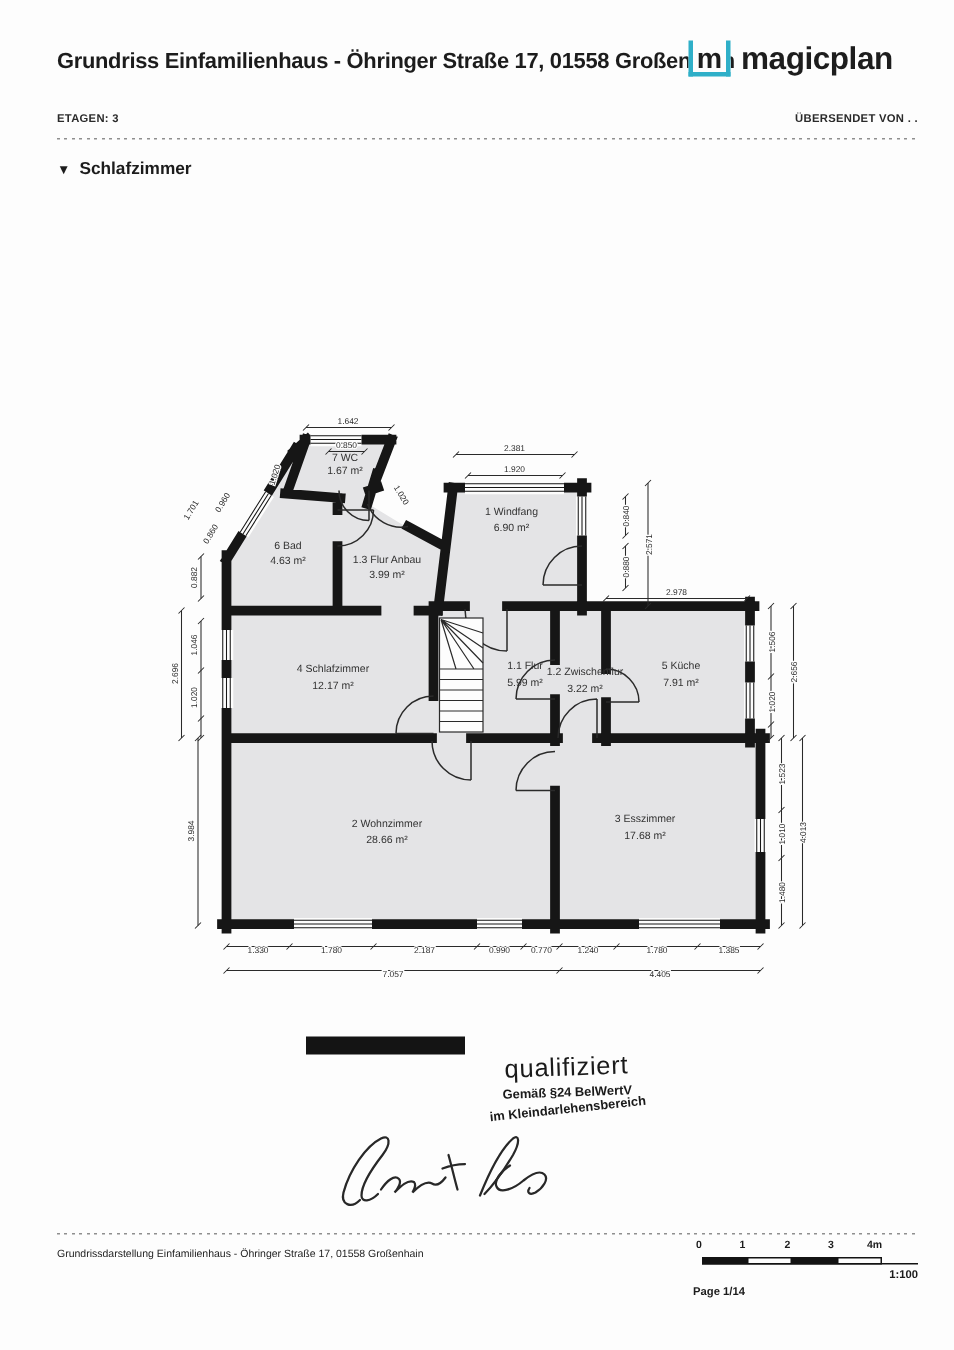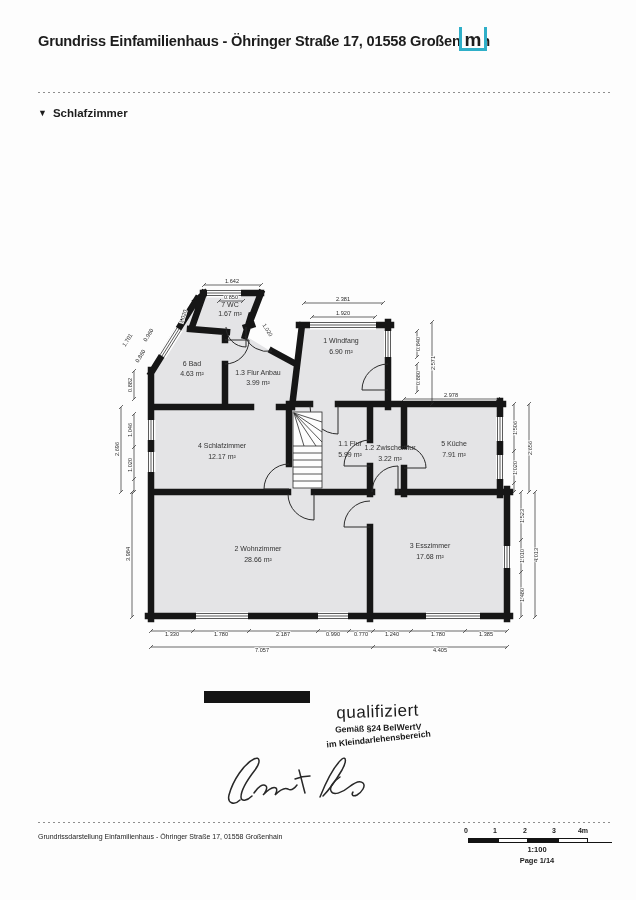--- a/index.html
+++ b/index.html
@@ -22,34 +22,39 @@
   .stamp{left:298px;top:702px;width:160px;text-align:center;transform:rotate(-2deg);color:#1a1a1a;}
   .stamp .l1{font-size:17px;letter-spacing:0.5px;}
   .stamp .l2{font-size:8.6px;font-weight:bold;margin-top:1px;}
   .stamp .l3{font-size:8.6px;font-weight:bold;transform:rotate(-4deg);margin-top:1px;}
   .foot-caption{left:38px;top:833px;font-size:7px;color:#222;}
   .scale-num{top:827px;font-size:7px;font-weight:bold;transform:translateX(-50%);}
   .bar{top:838px;height:5px;box-sizing:border-box;}
   .bar.black{background:#131313;}
   .bar.white{background:#fdfdfd;border:1px solid #131313;}
   .bar-base{left:468px;top:842px;width:144px;height:1px;background:#131313;}
-  .ratio{left:462px;top:845px;width:150px;text-align:center;font-size:7.5px;font-weight:bold;}
-  .pagenum{left:462px;top:856px;width:150px;text-align:center;font-size:7.5px;font-weight:bold;}
+  .ratio{left:462px;top:845px;width:150px;text-align:right;font-size:7.5px;font-weight:bold;}
+  .pagenum{left:462px;top:856px;width:150px;text-align:left;font-size:7.5px;font-weight:bold;}
   svg text{font-family:"Liberation Sans",sans-serif;}
   .roomname{font-size:7px;fill:#333;}
   .dimtxt{font-size:5.6px;fill:#2a2a2a;paint-order:stroke;stroke:#fdfdfd;stroke-width:1.6px;}
 </style>
 </head>
 <body>
 
 <div id="page">
 
   <div class="abs title">Grundriss Einfamilienhaus - Öhringer Straße 17, 01558 Großenhain</div>
   <div class="abs logo">
     <div class="logo-m">m</div>
+    <div class="logo-name">magicplan</div>
+  </div>
+  <div class="abs meta-row">
+    <span>ETAGEN: 3</span>
+    <span>ÜBERSENDET VON . .</span>
   </div>
   <div class="abs dashline" style="top:92px"></div>
   <div class="abs floor-row">
     <span class="tri">▼</span>
     <span>Schlafzimmer</span>
   </div>
 
   <svg class="abs" style="left:0;top:0" width="636" height="900" viewBox="0 0 636 900">
 
     <g fill="#e4e4e6">

